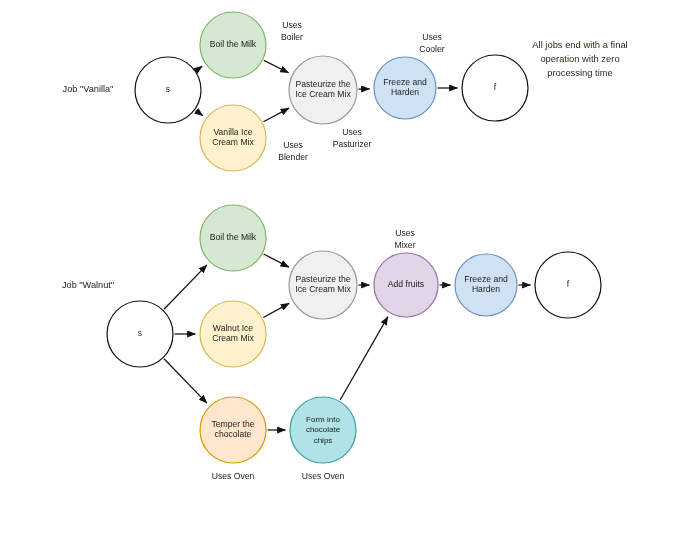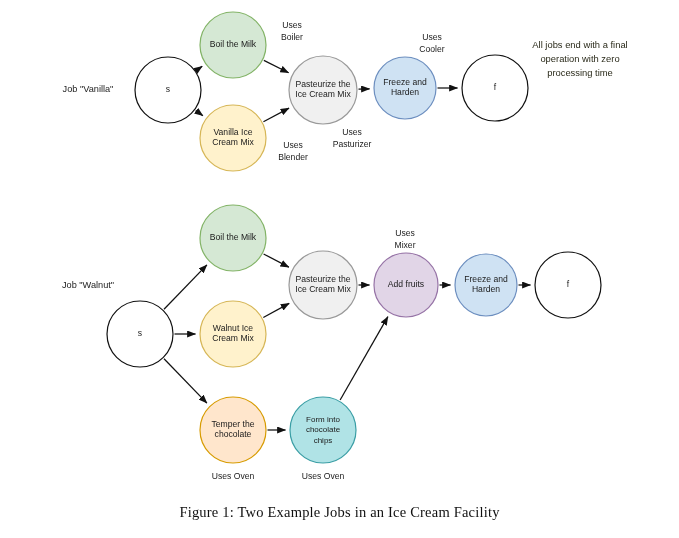--- a/index.html
+++ b/index.html
@@ -202,15 +202,14 @@
         <text x="88" y="92" class="job-label">Job "Vanilla"</text>
         <text x="88" y="288" class="job-label">Job "Walnut"</text>
       </g>
     <g id="note-layer">
         <text x="580" y="48" class="note-label">All jobs end with a final</text>
         <text x="580" y="62" class="note-label">operation with zero</text>
         <text x="580" y="76" class="note-label">processing time</text>
       </g>
   </svg>
 
-  <div class="caption">Figure 1: Two Example Jobs in an Ice Cream Facility</div>
 
 </div>
 
 </body></html>

